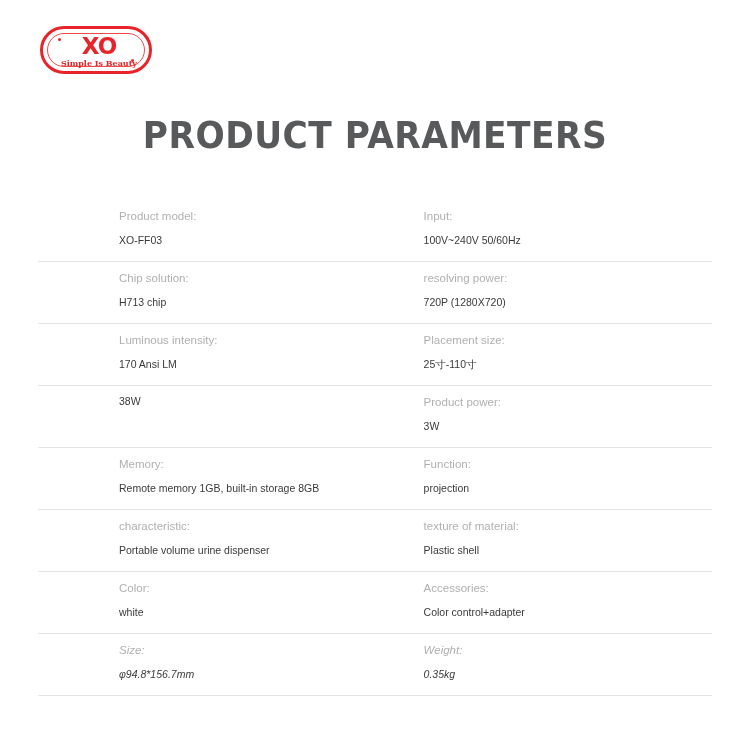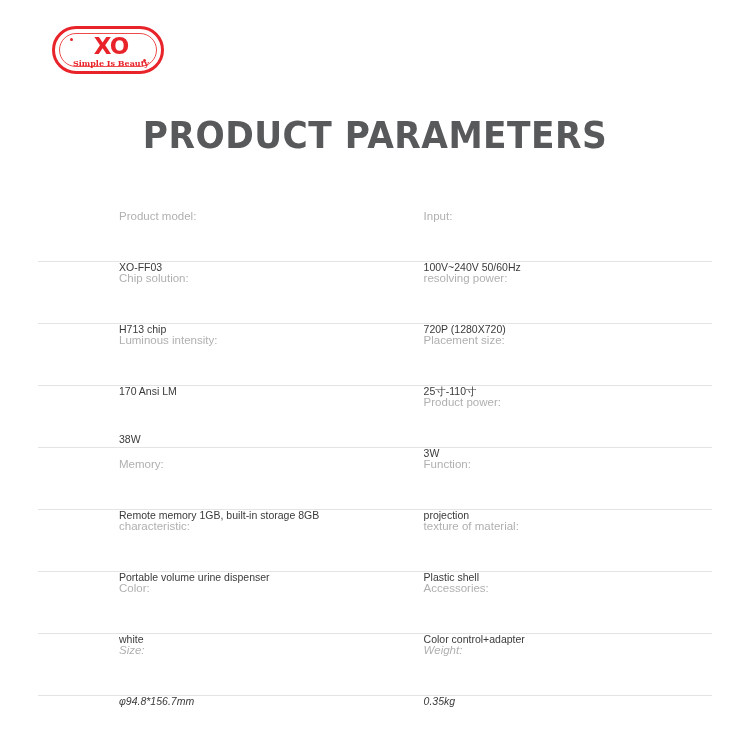--- a/index.html
+++ b/index.html
@@ -17,21 +17,21 @@
     position: relative;
     width: 750px;
     height: 750px;
     background: #ffffff;
     box-sizing: border-box;
   }
 
   
   .logo-wrap {
     position: absolute;
-    left: 52px;
+    left: 40px;
     top: 26px;
     width: 112px;
     height: 56px;
   }
   .logo-badge {
     position: relative;
     width: 112px;
     height: 48px;
     border: 3px solid #e8242a;
     border-radius: 24px;
@@ -131,21 +131,20 @@
     color: #b0b0b0;
     line-height: 14px;
     margin-bottom: 11px;
     white-space: nowrap;
   }
   .spec-value {
     font-size: 10.5px;
     color: #3a3a3a;
     line-height: 13px;
     white-space: nowrap;
-    margin-top: 38px;
   }
 </style>
 </head>
 <body>
 
 <div class="page">
 
   <div class="logo-wrap">
     <div class="logo-badge">
       <div class="logo-inner"></div>

